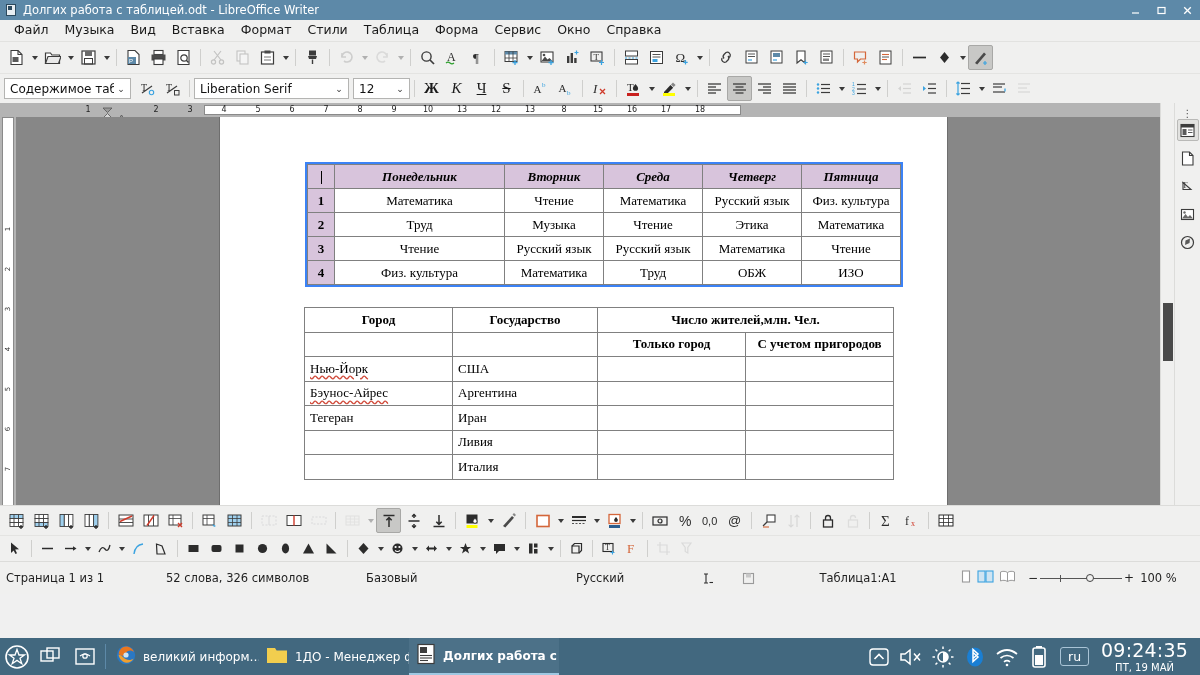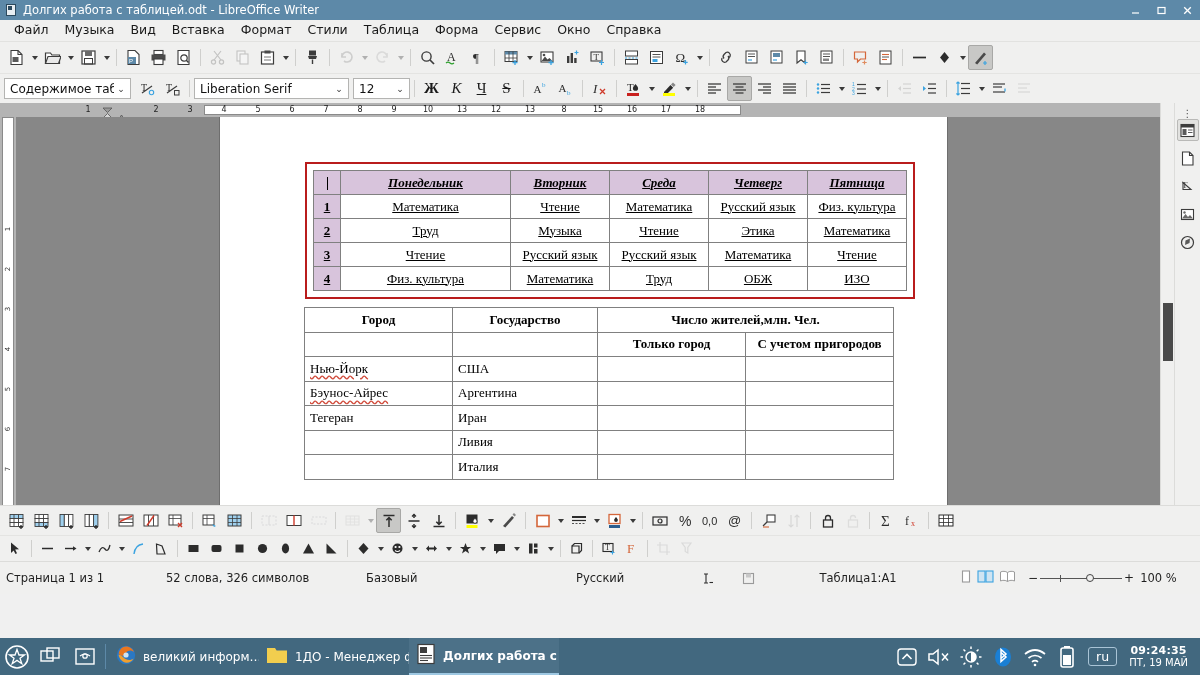--- a/index.html
+++ b/index.html
@@ -124,21 +124,21 @@
   #tbl1 { position: absolute; left: 85px; top: 45px; }
   #tbl1 td { height: 24px; text-align: center; }
   #tbl1 .hdr { background: #d8c4dc; font-style: italic; font-weight: bold; }
   #tbl1 .rownum { background: #d8c4dc; font-weight: bold; width: 27px; }
   #tbl1 .c-mon { width: 170px; }
   #tbl1 .c-tue { width: 99px; }
   #tbl1 .c-wed { width: 99px; }
   #tbl1 .c-thu { width: 99px; }
   #tbl1 .c-fri { width: 99px; }
   .tbl1wrap {
-    position: absolute; left: 85px; top: 45px; border: 2px solid #b91c1c; padding: 6px; text-decoration: underline;
+    position: absolute; left: 85px; top: 45px; border: 2px solid #3b82f6; padding: 0;
   }
   .caret { display: inline-block; width: 1px; height: 13px; background: #000; vertical-align: middle; }
 
   #tbl2 { position: absolute; left: 84px; top: 190px; }
   #tbl2 td { height: 24.5px; }
   #tbl2 .hd { text-align: center; font-weight: bold; }
   #tbl2 .c1 { width: 148px; }
   #tbl2 .c2 { width: 145px; margin-left: 12px; }
   #tbl2 .c3 { width: 148px; }
   #tbl2 .c4 { width: 148px; margin-top: 24px; }
@@ -179,21 +179,21 @@
     height: 37px; display: flex; align-items: center; gap: 6px; padding: 0 10px 0 6px;
     max-width: 150px; white-space: nowrap; overflow: hidden;
   }
   .tk-task.active { background: #55799180; border-bottom: 2px solid #9ec8e2; font-weight: bold; }
   .tray { margin-left: auto; display: flex; align-items: center; gap: 2px; padding-right: 4px; }
   .tray-btn { width: 30px; height: 37px; display: flex; align-items: center; justify-content: center; }
   .lang-box {
     border: 1px solid #a9c4d6; border-radius: 3px; padding: 1px 7px; font-size: 12.5px; margin: 0 4px;
   }
   .clock { text-align: center; line-height: 1.12; padding: 0 8px 0 6px; }
-  .clock .t { font-size: 11px; font-weight: bold; letter-spacing: .2px; }
+  .clock .t { font-size: 19px; font-weight: normal; letter-spacing: .2px; }
   .clock .d { font-size: 10px; }
 </style>
 </head>
 <body>
 
 <div id="app">
 
   <div class="titlebar">
     <div class="tb-icon">
         <div class="doc"></div>

